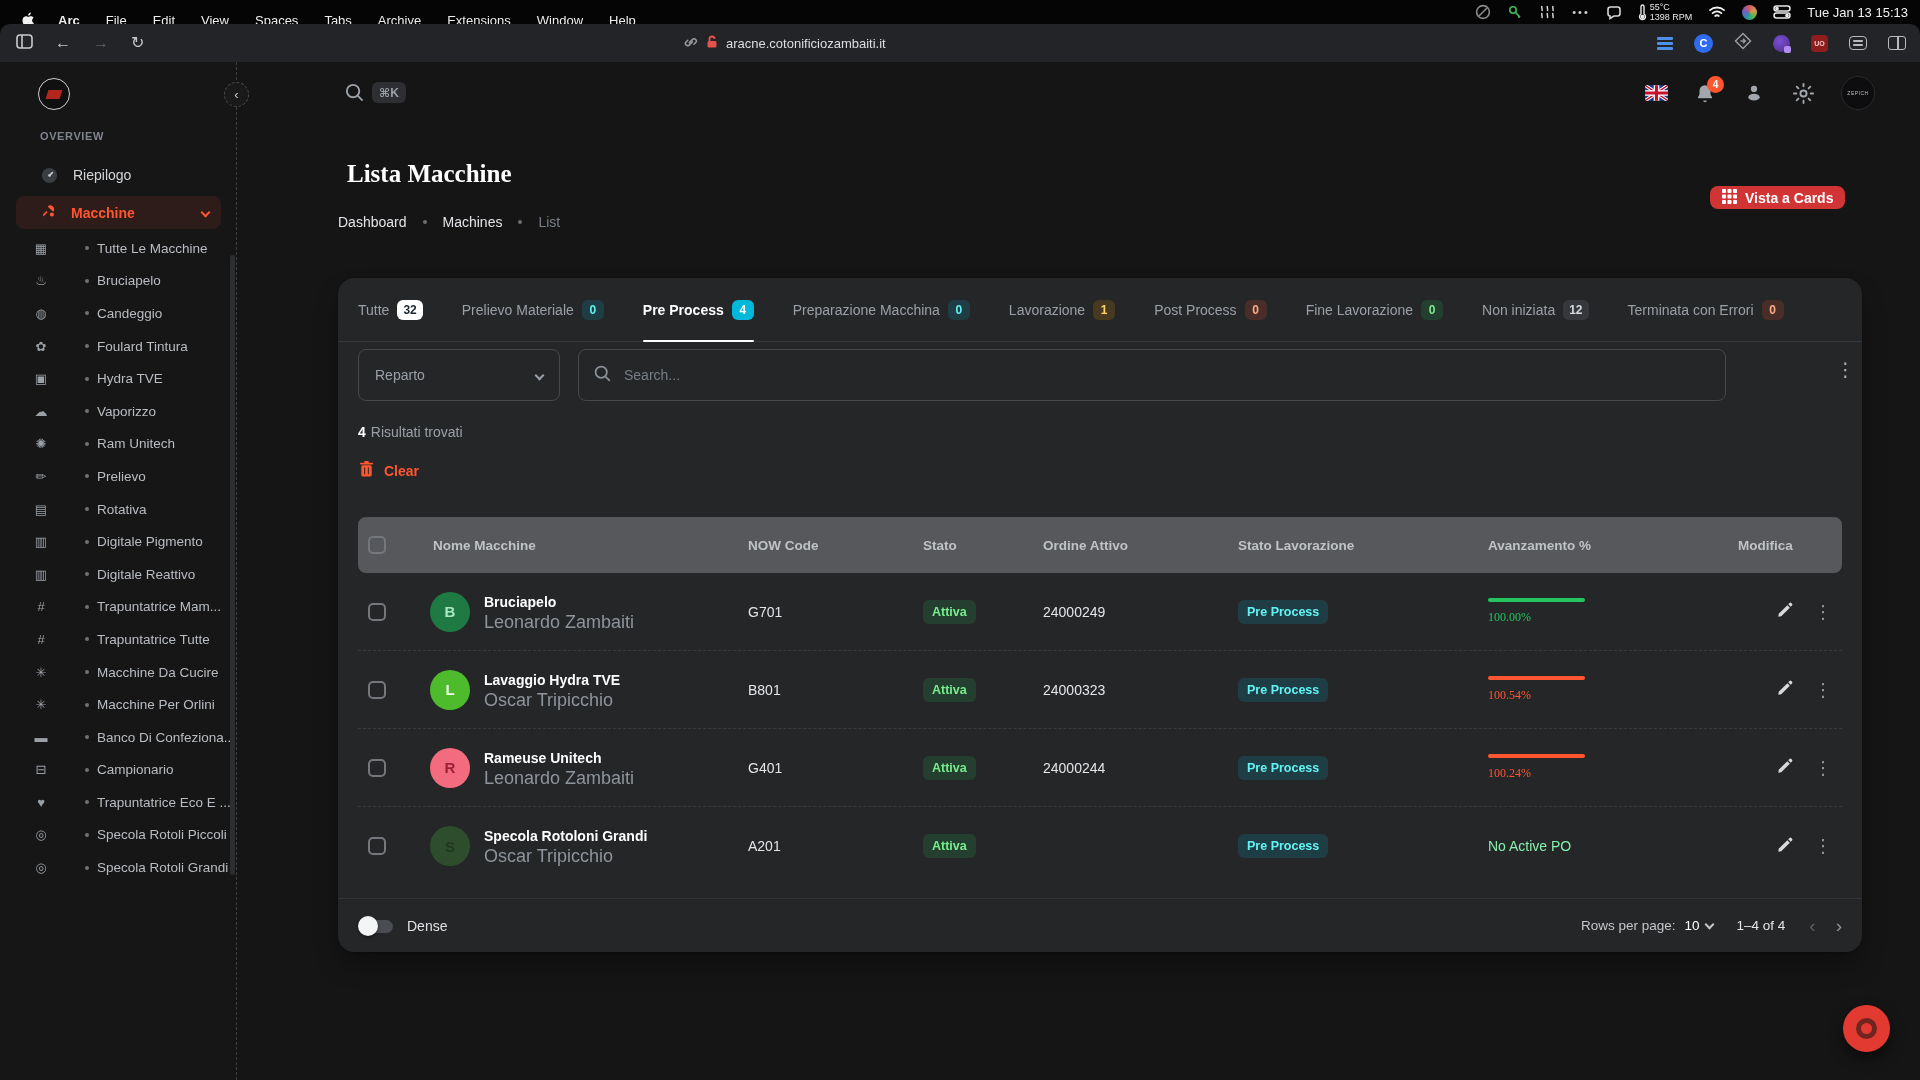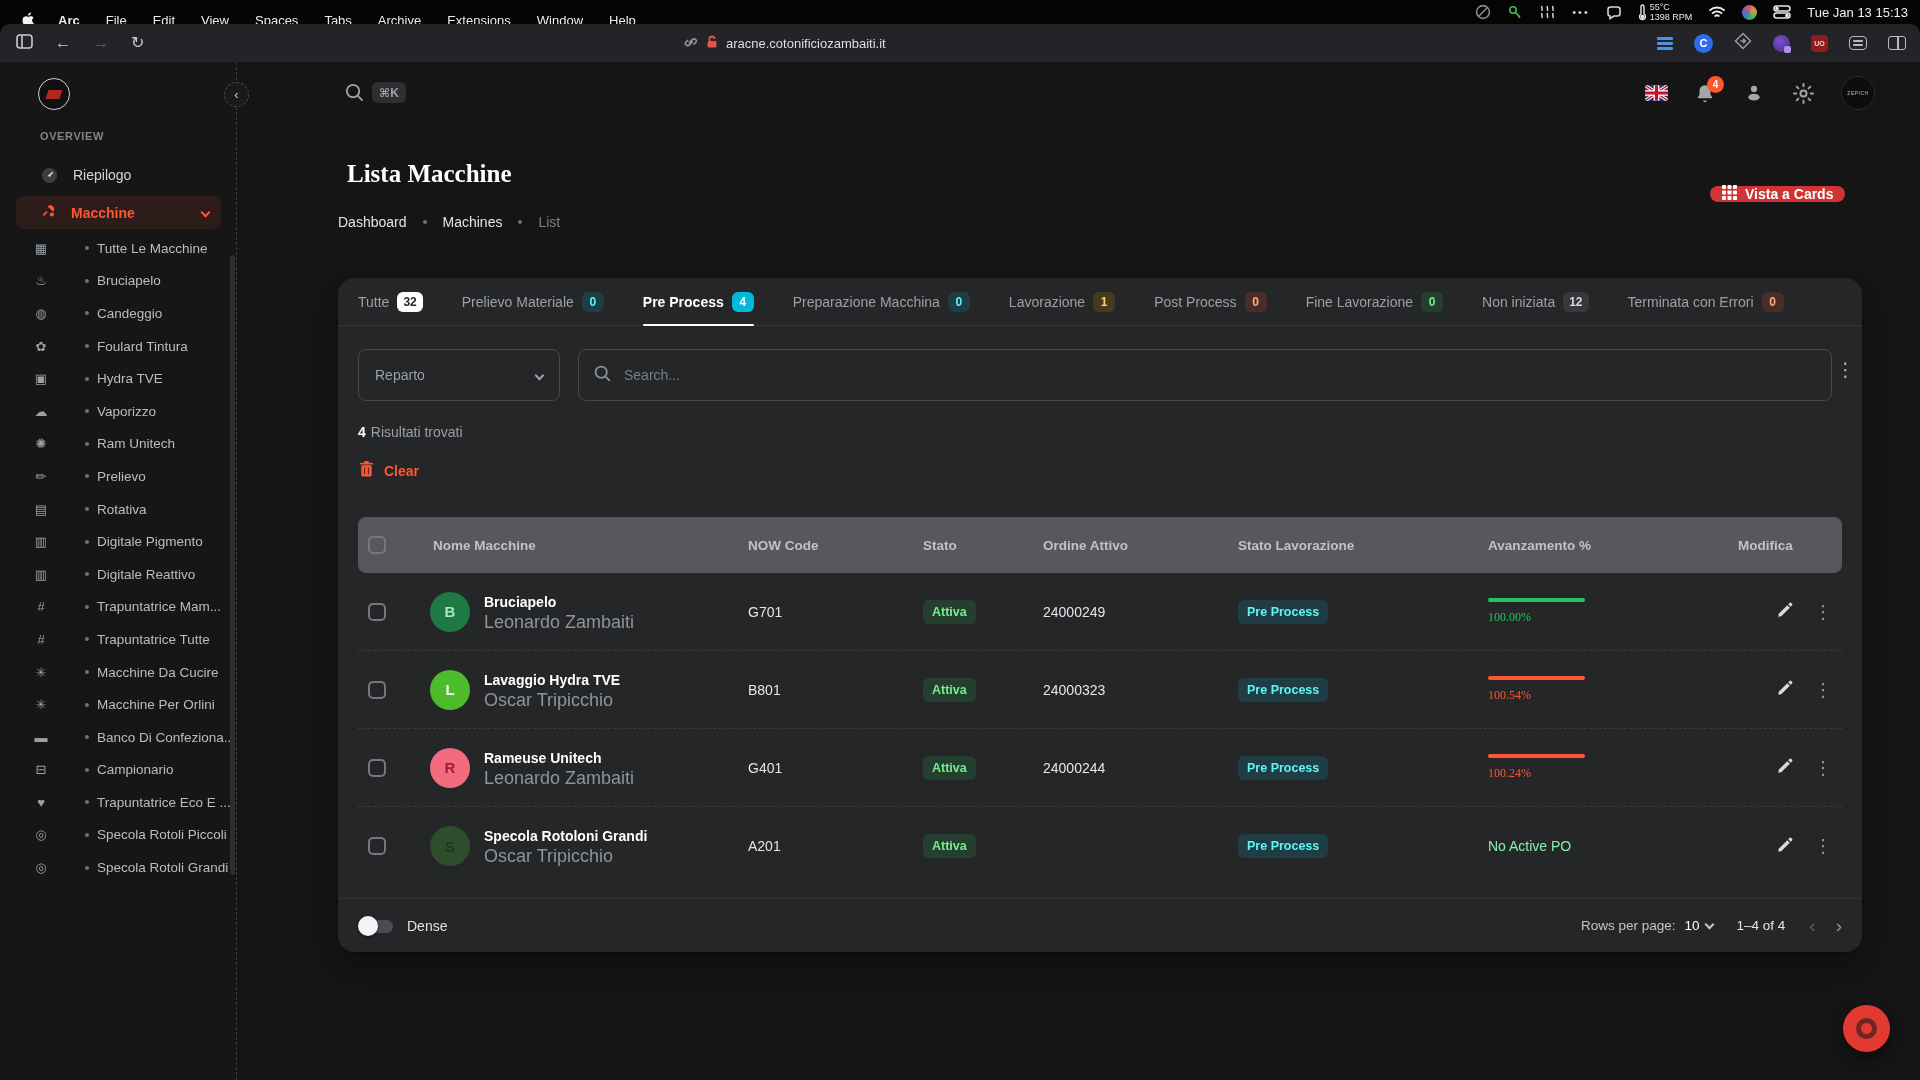--- a/index.html
+++ b/index.html
@@ -83,39 +83,39 @@
     color:#fff;font-size:10px;font-weight:bold;display:flex;align-items:center;justify-content:center;padding:0 4px;}
   .avatar{width:34px;height:34px;border-radius:50%;background:#0d0d0f;border:1px solid #2a2a2c;
     color:#b9bdc2;font-size:5px;letter-spacing:.5px;display:flex;align-items:center;justify-content:center;text-transform:uppercase;}
   .ic-gray{color:#a2a7ad;display:flex;}
 
   
   .page-title{position:absolute;left:110px;top:98px;font-size:25px;font-weight:bold;color:#fff;font-family:Liberation Serif, serif;}
   .breadcrumb{position:absolute;left:101px;top:152px;display:flex;align-items:center;gap:16px;font-size:14px;color:#e2e4e7;}
   .breadcrumb .sep{width:4px;height:4px;border-radius:50%;background:#6b6f74;}
   .breadcrumb .muted{color:#797f86;}
-  .cards-btn{position:absolute;left:1473px;top:124px;height:16px;padding:0 12px;border-radius:8px;background:#d13434;
+  .cards-btn{position:absolute;left:1473px;top:124px;height:23px;padding:0 12px;border-radius:8px;background:#d13434;
     color:#fff;font-size:14px;font-weight:bold;display:flex;align-items:center;gap:8px;border:none;}
 
   
   .card{position:absolute;left:101px;top:216px;width:1524px;height:674px;border-radius:16px;background:#252628;
     box-shadow:0 0 2px rgba(0,0,0,.4),0 14px 28px -6px rgba(0,0,0,.45);}
   
-  #tabs{position:absolute;left:0;top:0;width:100%;height:48px;display:flex;align-items:stretch;gap:39px;
+  #tabs{position:absolute;left:0;top:0;width:100%;height:64px;display:flex;align-items:stretch;gap:39px;
     padding:0 20px;border-bottom:1px solid rgba(145,158,171,.14);}
   .tab{display:flex;align-items:center;gap:8px;font-size:14px;color:#9aa0a6;position:relative;white-space:nowrap;}
   .tab.active{color:#fff;font-weight:bold;}
   .tab.active:after{content:"";position:absolute;left:0;right:0;bottom:-1px;height:2px;background:#fff;border-radius:2px;}
   .tab .cnt{height:20px;min-width:22px;padding:0 6px;border-radius:6px;font-size:12px;font-weight:bold;
     display:flex;align-items:center;justify-content:center;}
   
   .reparto{position:absolute;left:20px;top:71px;width:202px;height:52px;border:1px solid #45484d;border-radius:8px;
     display:flex;align-items:center;padding:0 16px;color:#9aa0a6;font-size:14px;}
   .reparto .chev{margin-left:auto;color:#9aa0a6;}
-  .searchbar{position:absolute;left:240px;top:71px;width:1254px;height:52px;border:1px solid #45484d;border-radius:8px;
+  .searchbar{position:absolute;left:240px;top:71px;width:1148px;height:52px;border:1px solid #45484d;border-radius:8px;
     display:flex;align-items:center;gap:10px;padding:0 14px;}
   .searchbar input{background:transparent;border:none;outline:none;color:#dfe1e4;font-size:14px;width:100%;
     font-family:inherit;}
   .searchbar input::placeholder{color:#787e85;}
   .card-dots{position:absolute;left:1498px;top:80px;color:#aeb3b8;font-size:19px;}
   .results{position:absolute;left:20px;top:146px;font-size:14px;color:#9aa0a6;}
   .results b{color:#fff;margin-right:5px;}
   .clear-btn{position:absolute;left:20px;top:182px;display:flex;align-items:center;gap:9px;color:#ff5630;
     font-size:14px;font-weight:bold;}
   

